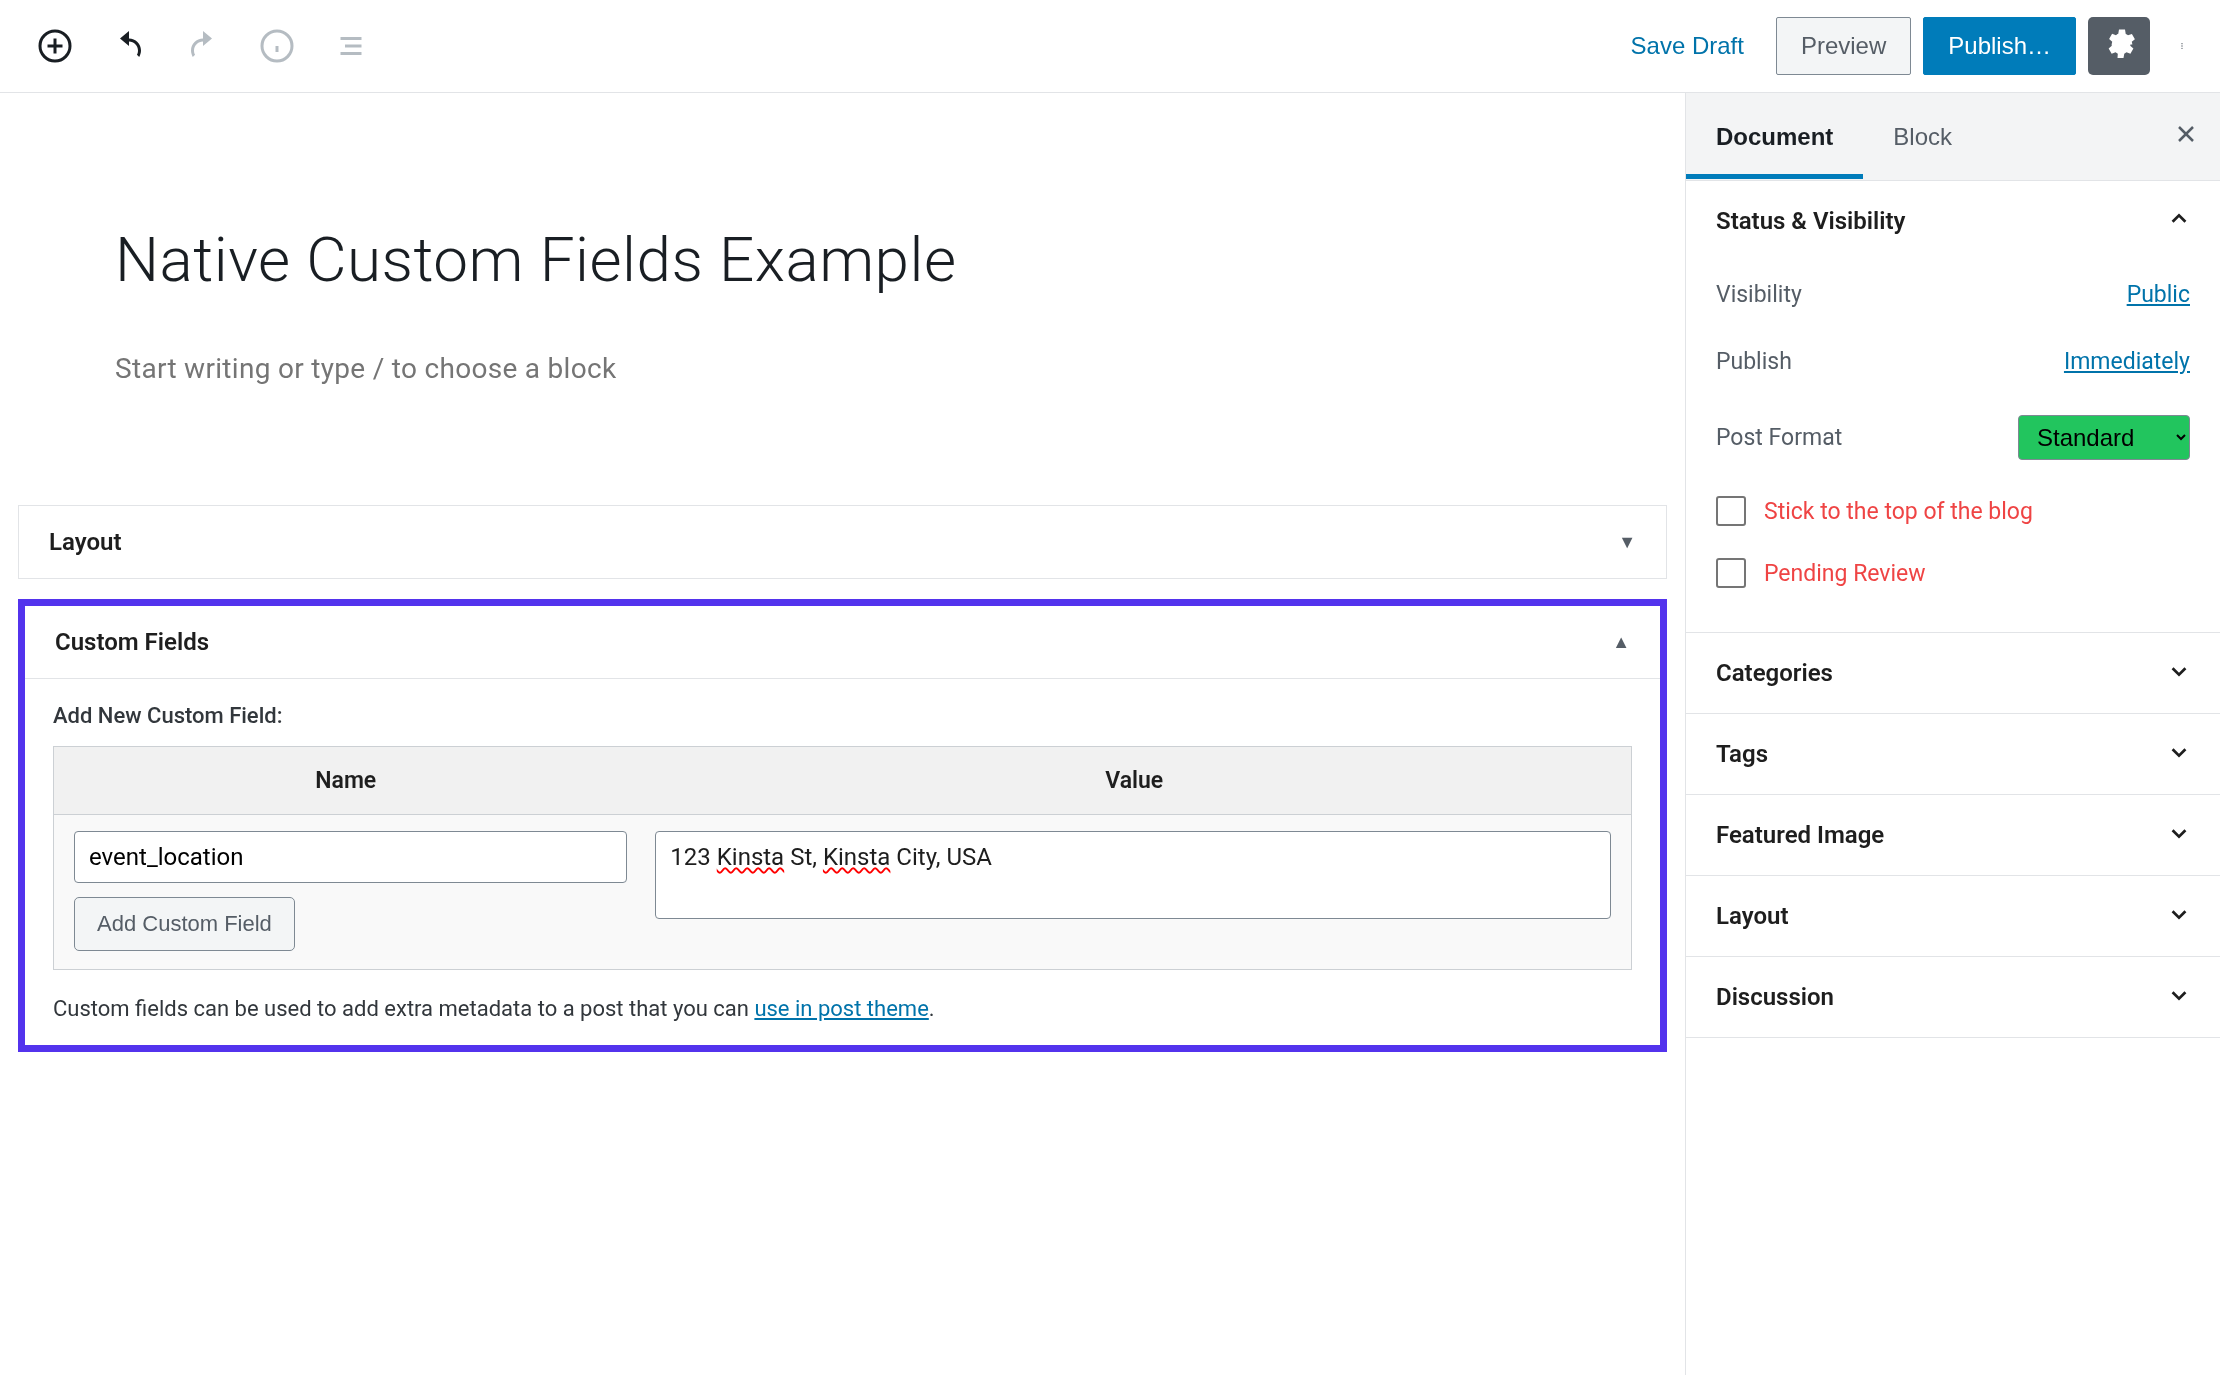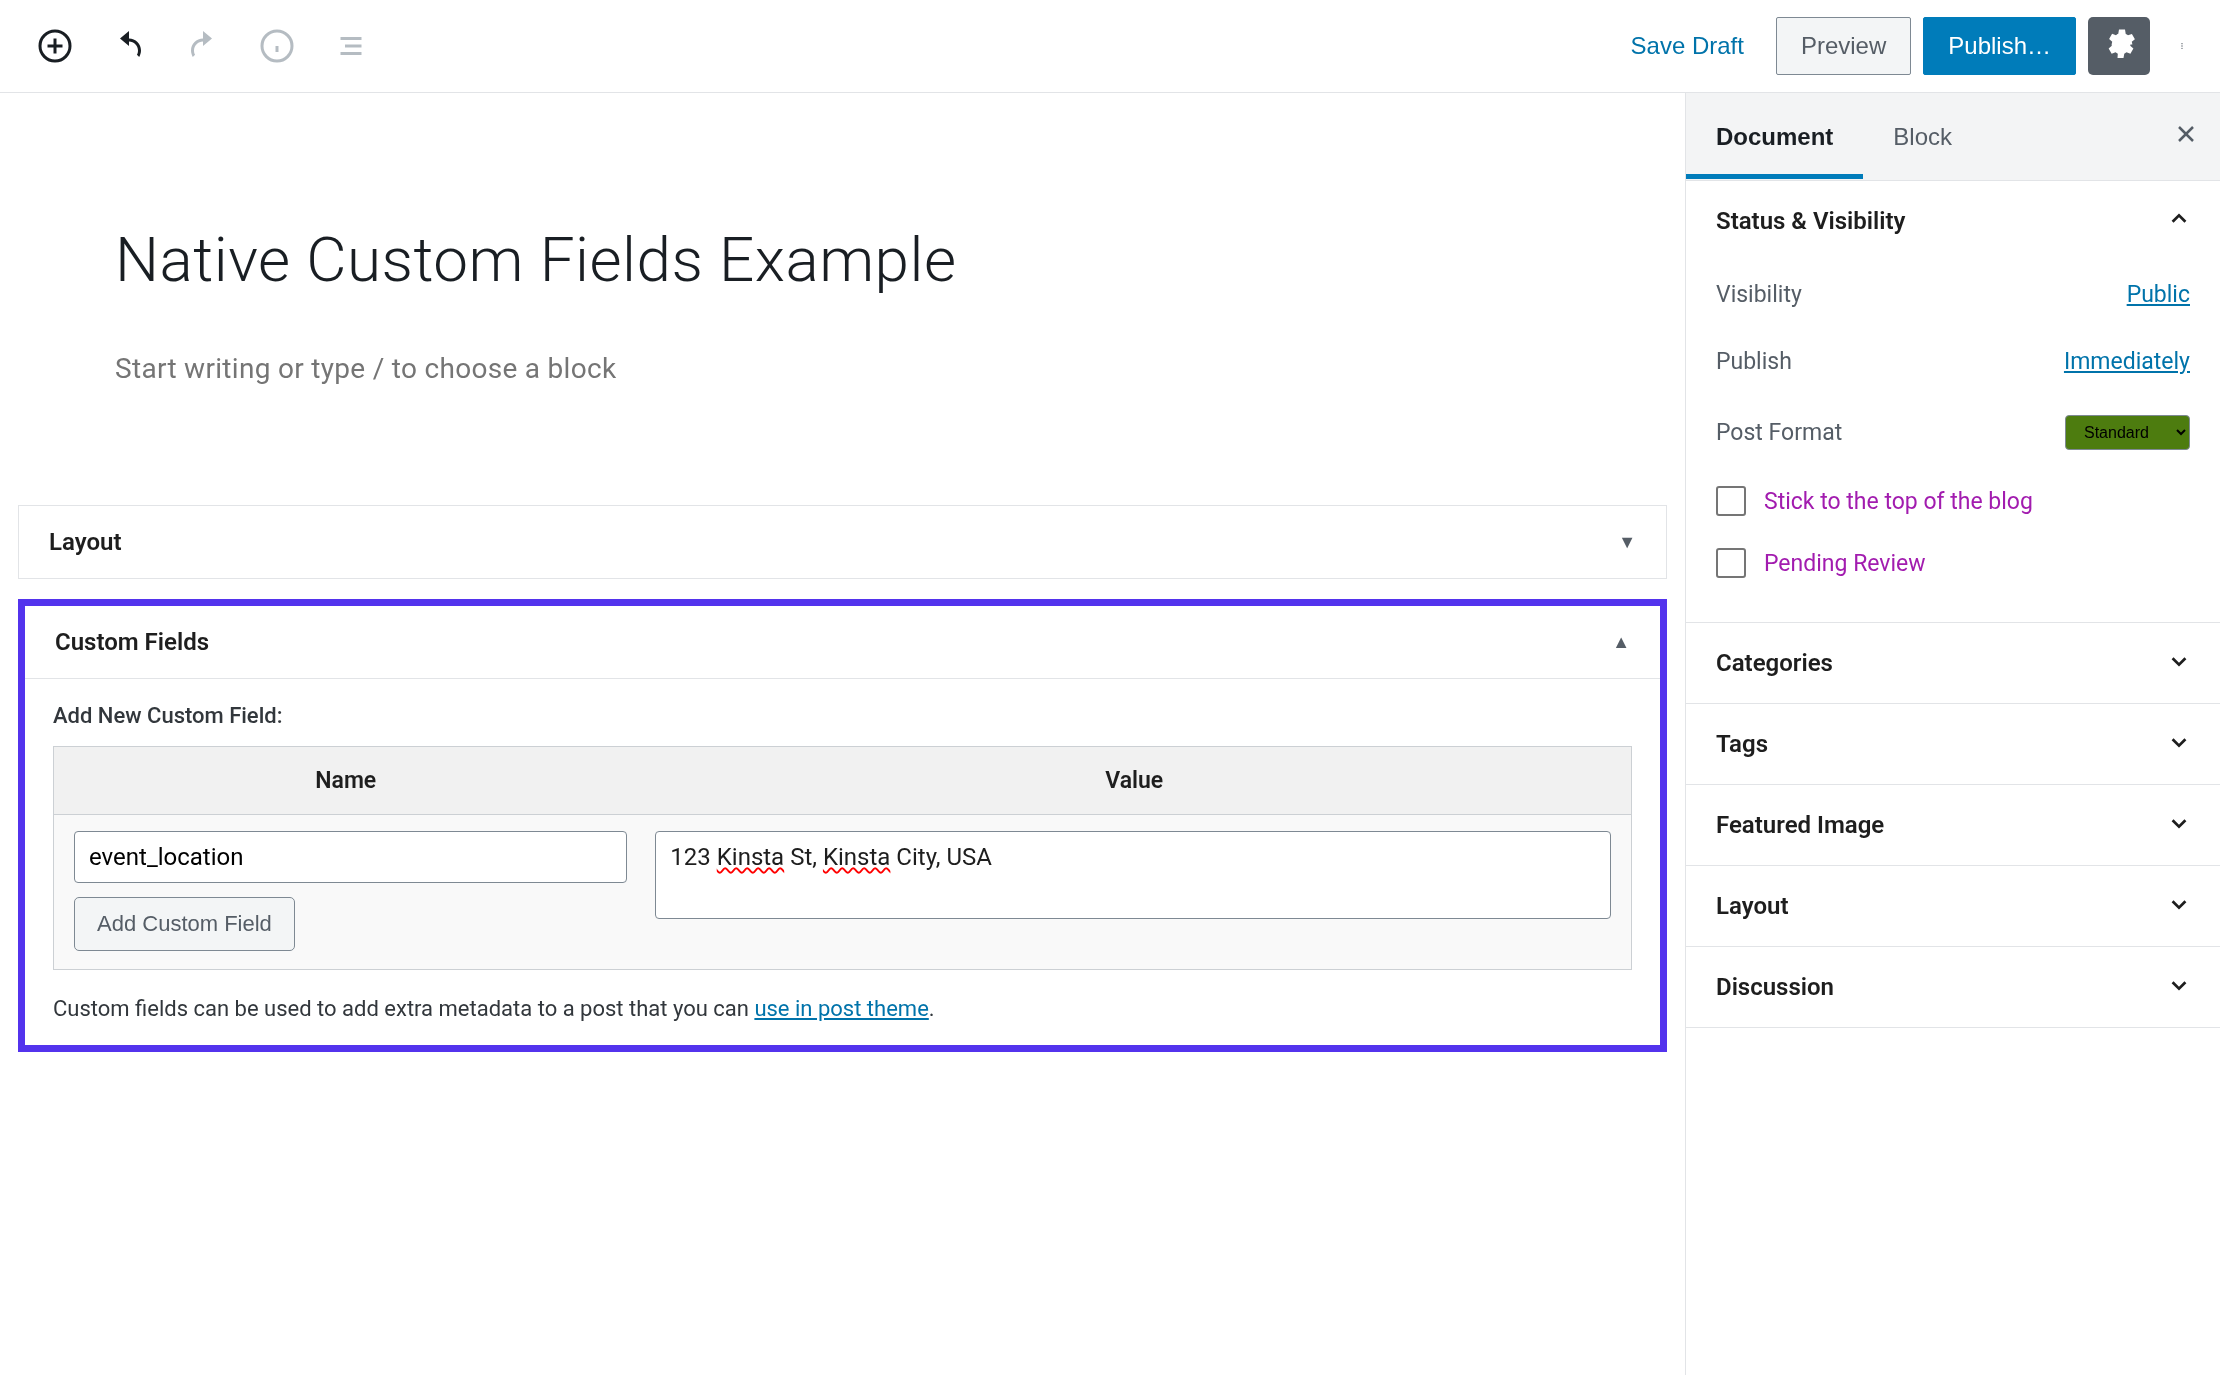--- a/index.html
+++ b/index.html
@@ -60,22 +60,22 @@
 .sb-tab { font-size: 24px; padding: 28px 30px; background: transparent; border: none; cursor: pointer; color: #555d66; }
 .sb-tab.active { color: #191e23; font-weight: 600; border-bottom: 5px solid #007cba; padding-bottom: 23px; }
 .sb-close { position: absolute; right: 22px; top: 28px; background: transparent; border: none; cursor: pointer; color: #555d66; font-size: 28px; }
 .panel { border-bottom: 1px solid #e2e4e7; }
 .panel-header { display: flex; justify-content: space-between; align-items: center; padding: 26px 30px; font-size: 24px; font-weight: 600; cursor: pointer; }
 .panel-chevron { font-size: 20px; }
 .panel-body { padding: 0 30px 28px; }
 .panel-row { display: flex; justify-content: space-between; align-items: center; padding: 20px 0; font-size: 23px; }
 .panel-row .label { color: #555d66; }
 .panel-row .link { color: #0073aa; text-decoration: underline; cursor: pointer; }
-.post-format-select { font-size: 16px; padding: 7px 24px 7px 14px; border: 1px solid #7e8993; border-radius: 4px; background: #4d7c0f; }
-.check-row { display: flex; align-items: center; gap: 18px; padding: 16px 0; font-size: 23px; color: #a21caf; }
+.post-format-select { font-size: 24px; padding: 7px 38px 7px 14px; border: 1px solid #7e8993; border-radius: 4px; background: #22c55e; }
+.check-row { display: flex; align-items: center; gap: 18px; padding: 16px 0; font-size: 23px; color: #ef4444; }
 .check-box { width: 30px; height: 30px; border: 2px solid #757575; border-radius: 3px; background: #fff; cursor: pointer; }
 </style>
 </head>
 <body>
 
 <div class="wrapper">
 
   <div class="toolbar">
     <div class="toolbar-left">
       <button class="tool-btn dark">

